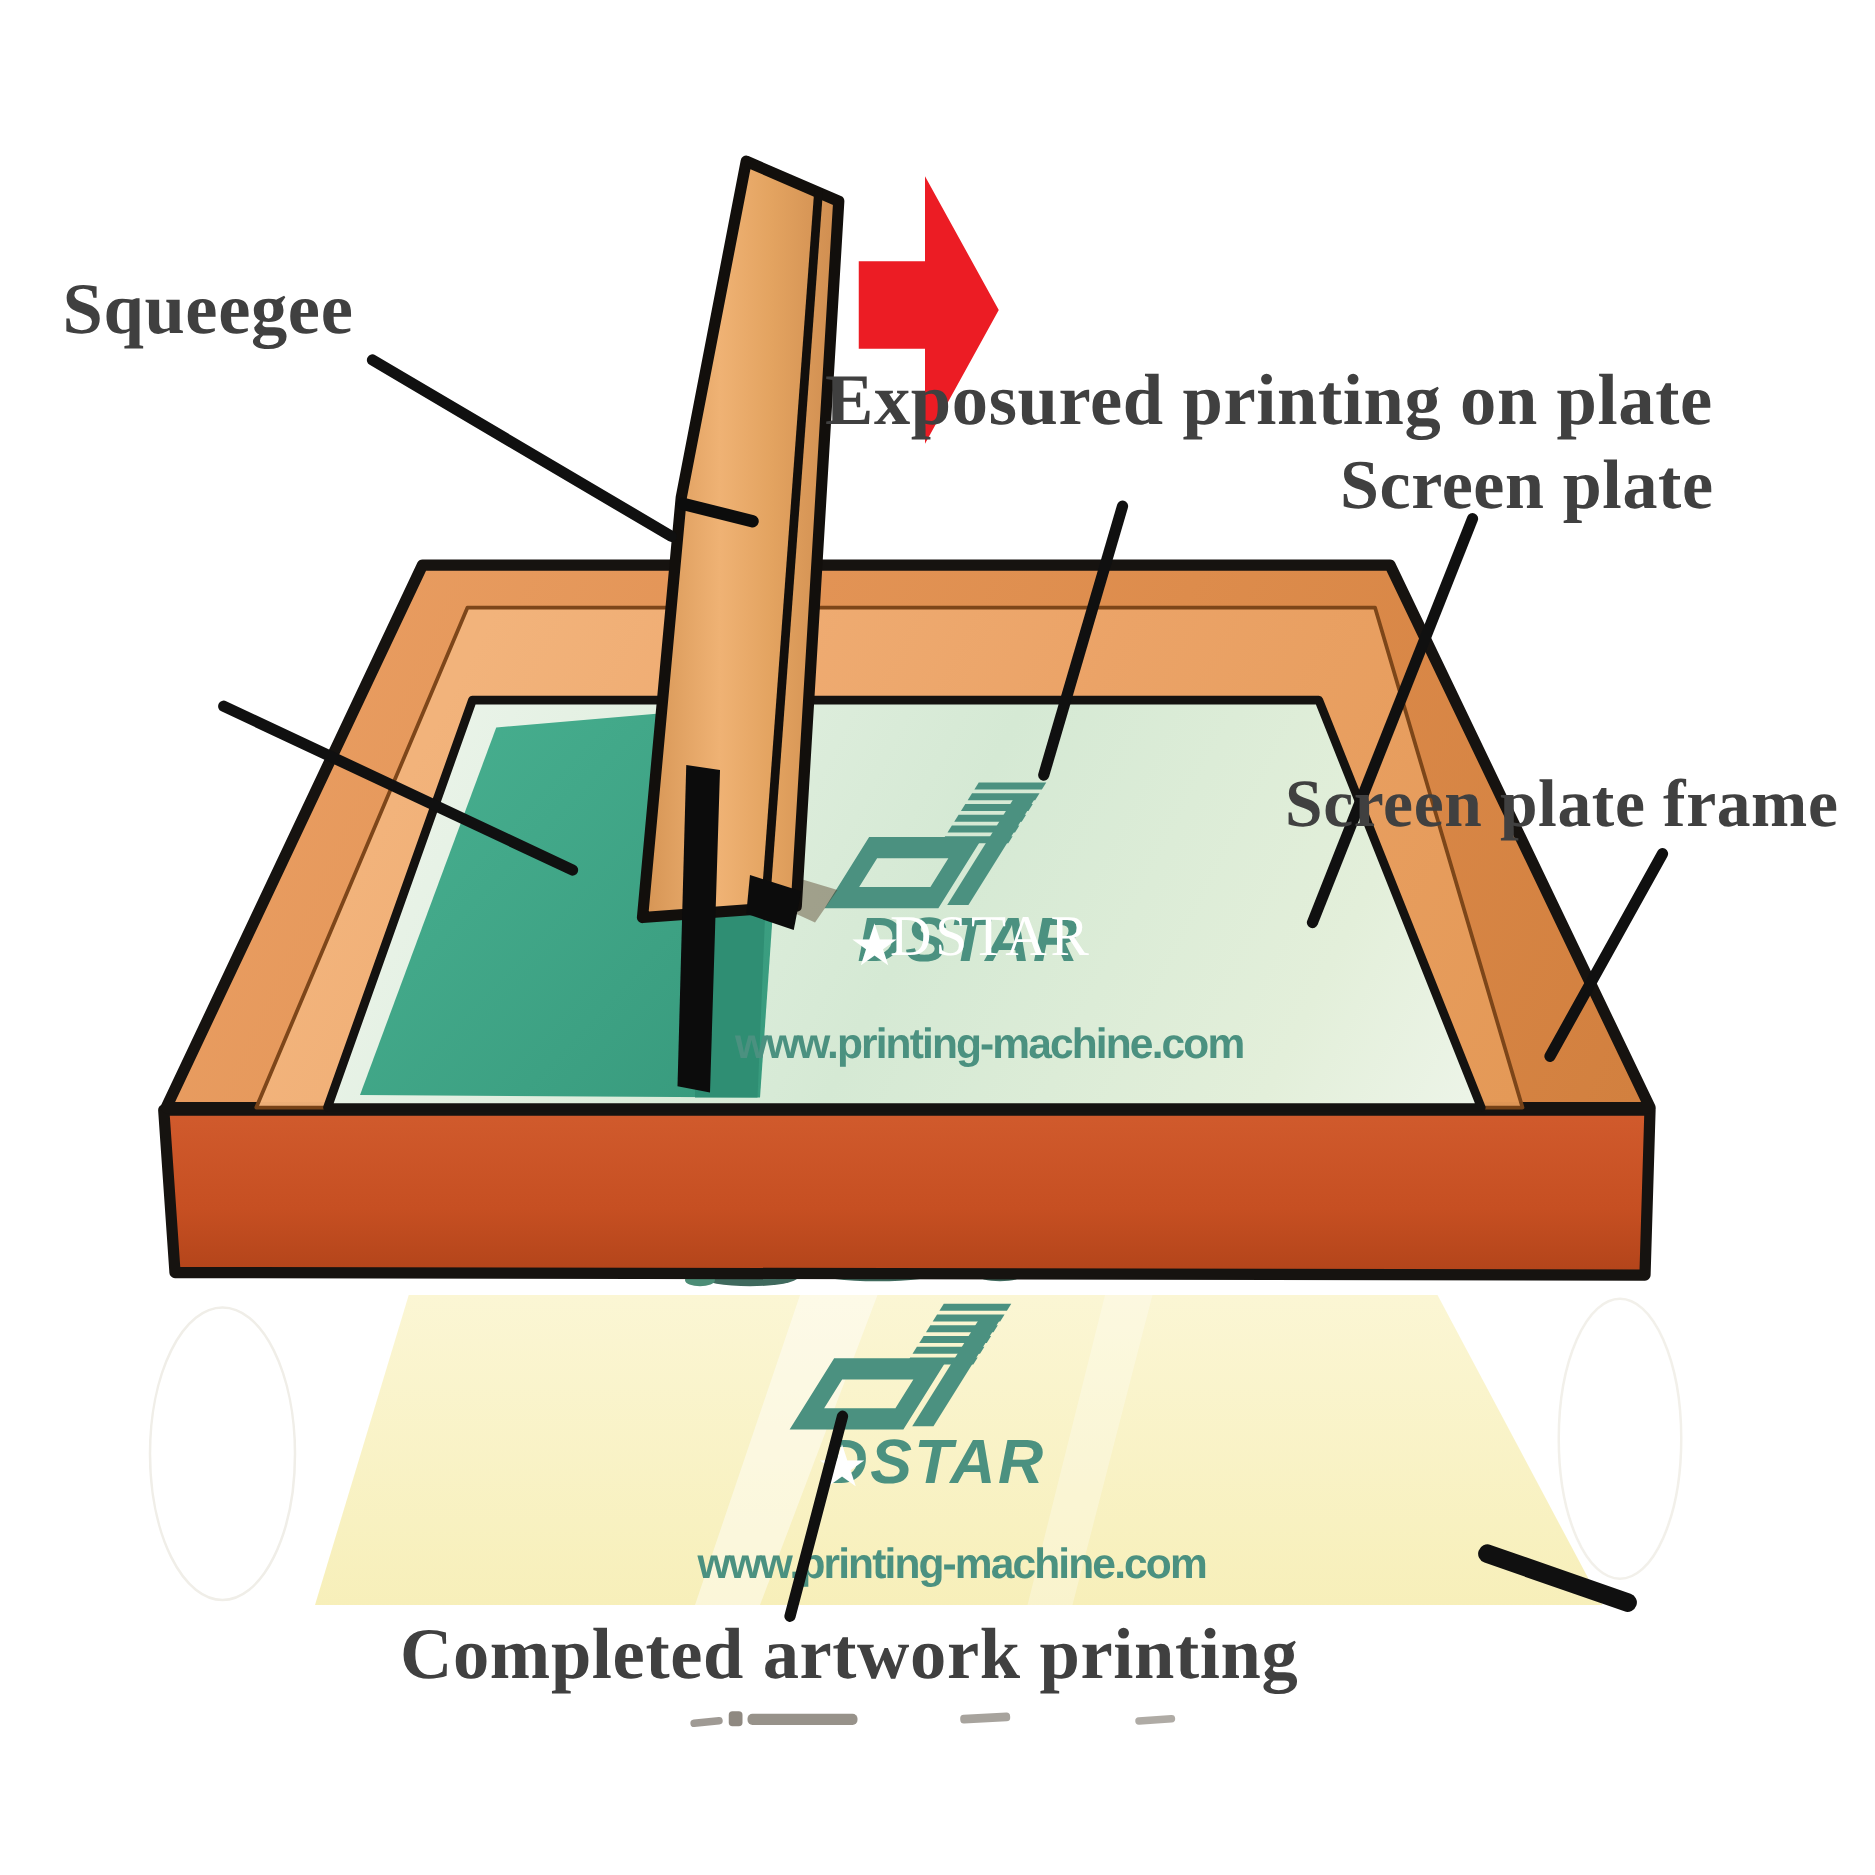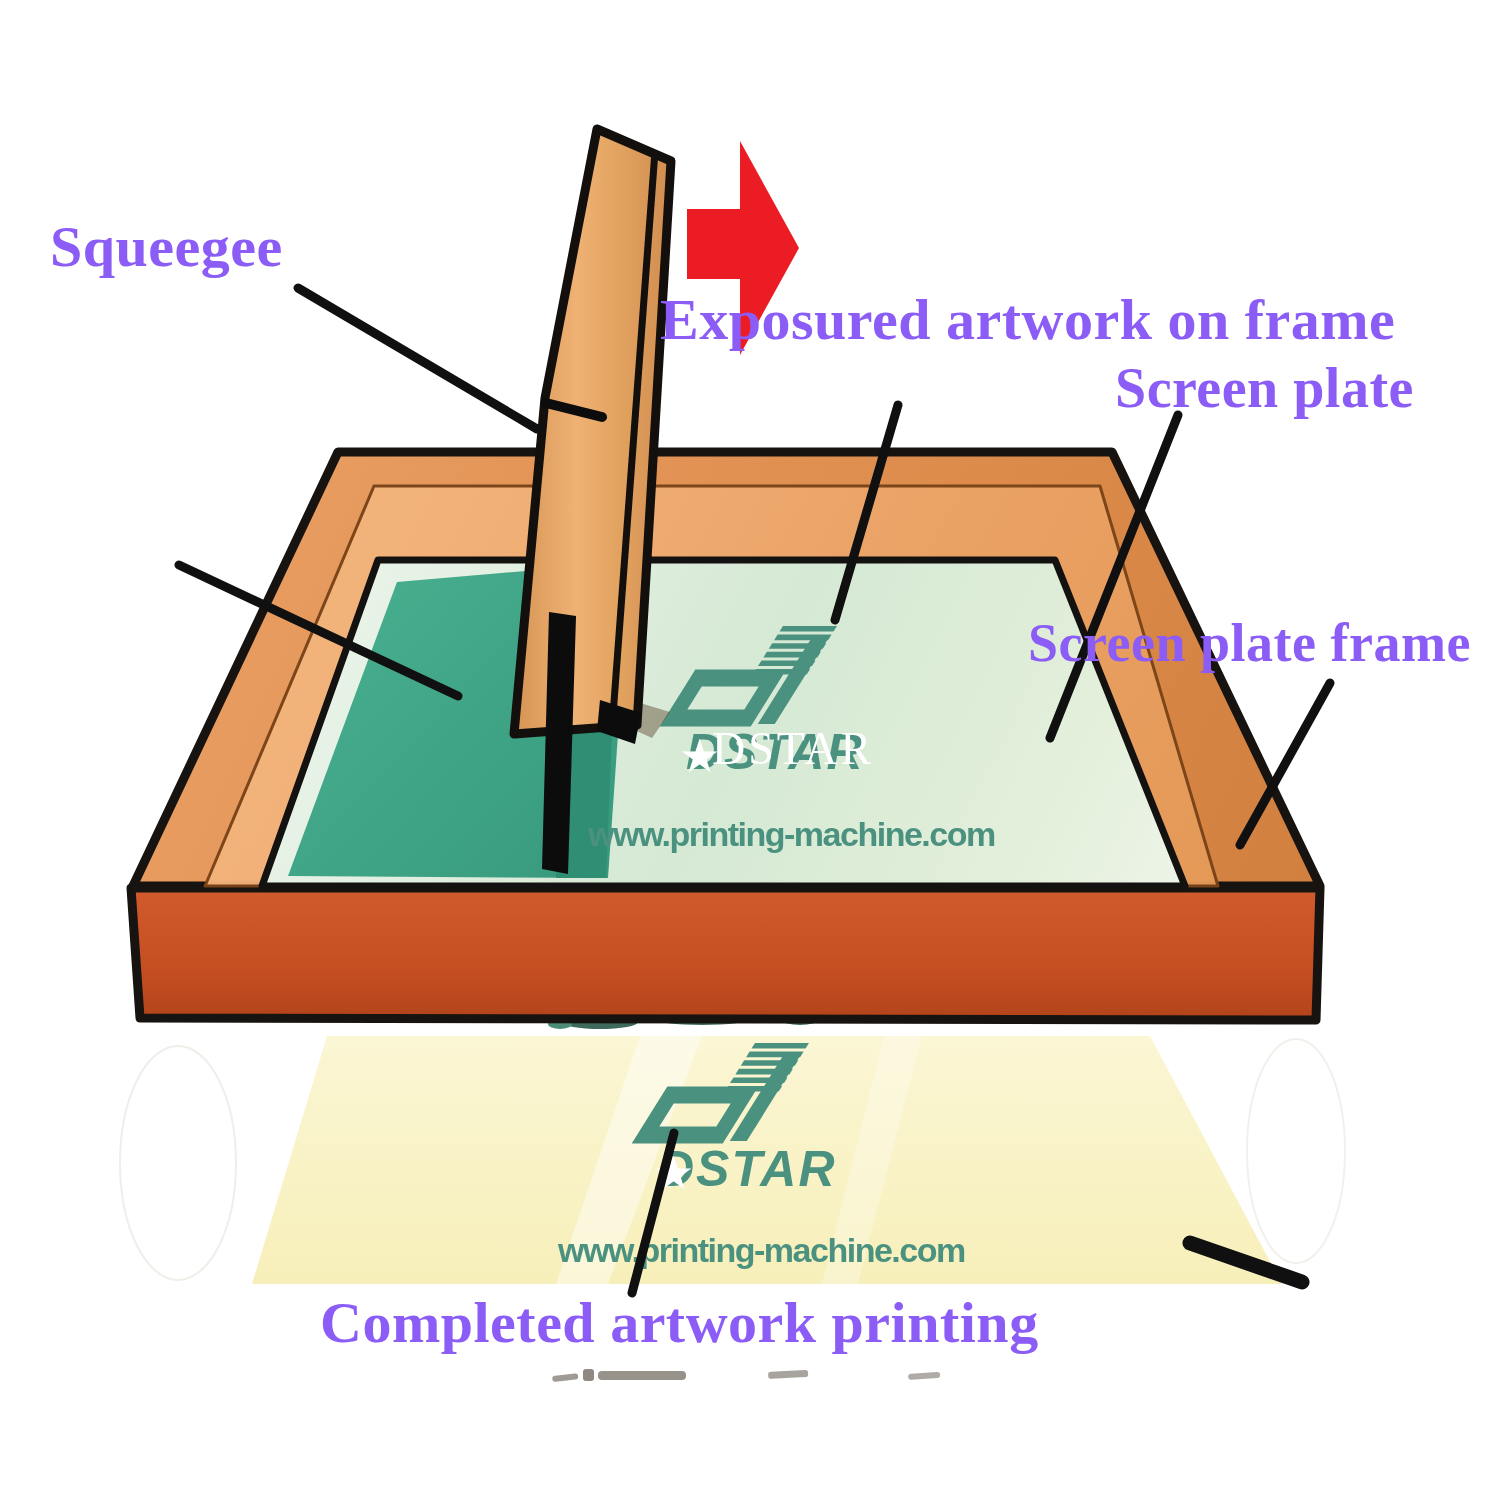--- a/index.html
+++ b/index.html
@@ -2,26 +2,26 @@
 <html><head>
 <meta charset="utf-8">
 <style>
   html,body{margin:0;padding:0;background:#ffffff;}
   .stage{
     position:relative;width:1500px;height:1500px;background:#ffffff;overflow:hidden;
     font-family:"Liberation Serif", serif;
   }
   .stage svg.art{position:absolute;left:0;top:0;width:1500px;height:1500px;}
   .lbl{
-    position:absolute;white-space:nowrap;font-weight:bold;color:#8b5cf6;
+    position:absolute;white-space:nowrap;font-weight:bold;color:#404040;
     line-height:1;letter-spacing:.5px;
   }
   .lbl-squeegee   {left:50px;  top:218px;  font-size:58px;}
   .lbl-exposured  {left:660px; top:291px;  font-size:58px;}
-  .lbl-screenplate{left:1072px;top:360px;  font-size:56px;margin-left:43px;}
+  .lbl-screenplate{left:1072px;top:360px;  font-size:56px;}
   .lbl-ink        {left:2px;   top:485px;  font-size:54px;}
   .lbl-frame      {left:1028px;top:616px;  font-size:54px;text-align:right;}
   .lbl-completed  {left:320px; top:1294px; font-size:58px;}
   .lbl-workpiece  {left:1216px;top:1273px; font-size:60px;}
   .wm-sans{font-family:"Liberation Sans",sans-serif;font-weight:bold;}
 </style>
 </head>
 <body>
 
 <div class="stage">
@@ -145,17 +145,17 @@
     <g fill="#5f574c">
       <rect x="552" y="1376" width="26" height="6" rx="3" opacity="0.6" transform="rotate(-6 552 1376)"></rect>
       <rect x="583" y="1369" width="11" height="12" rx="3" opacity="0.7"></rect>
       <rect x="598" y="1371" width="88" height="9" rx="4" opacity="0.65"></rect>
       <rect x="768" y="1372" width="40" height="7" rx="3" opacity="0.55" transform="rotate(-3 768 1372)"></rect>
       <rect x="908" y="1374" width="32" height="6" rx="3" opacity="0.5" transform="rotate(-4 908 1374)"></rect>
     </g>
   </svg>
 
   <div class="lbl lbl-squeegee">Squeegee</div>
-  <div class="lbl lbl-exposured">Exposured artwork on frame</div>
+  <div class="lbl lbl-exposured">Exposured printing on plate</div>
   <div class="lbl lbl-screenplate">Screen plate</div>
   <div class="lbl lbl-frame">Screen plate frame</div>
   <div class="lbl lbl-completed">Completed artwork printing</div>
 </div>
 
 </body></html>

